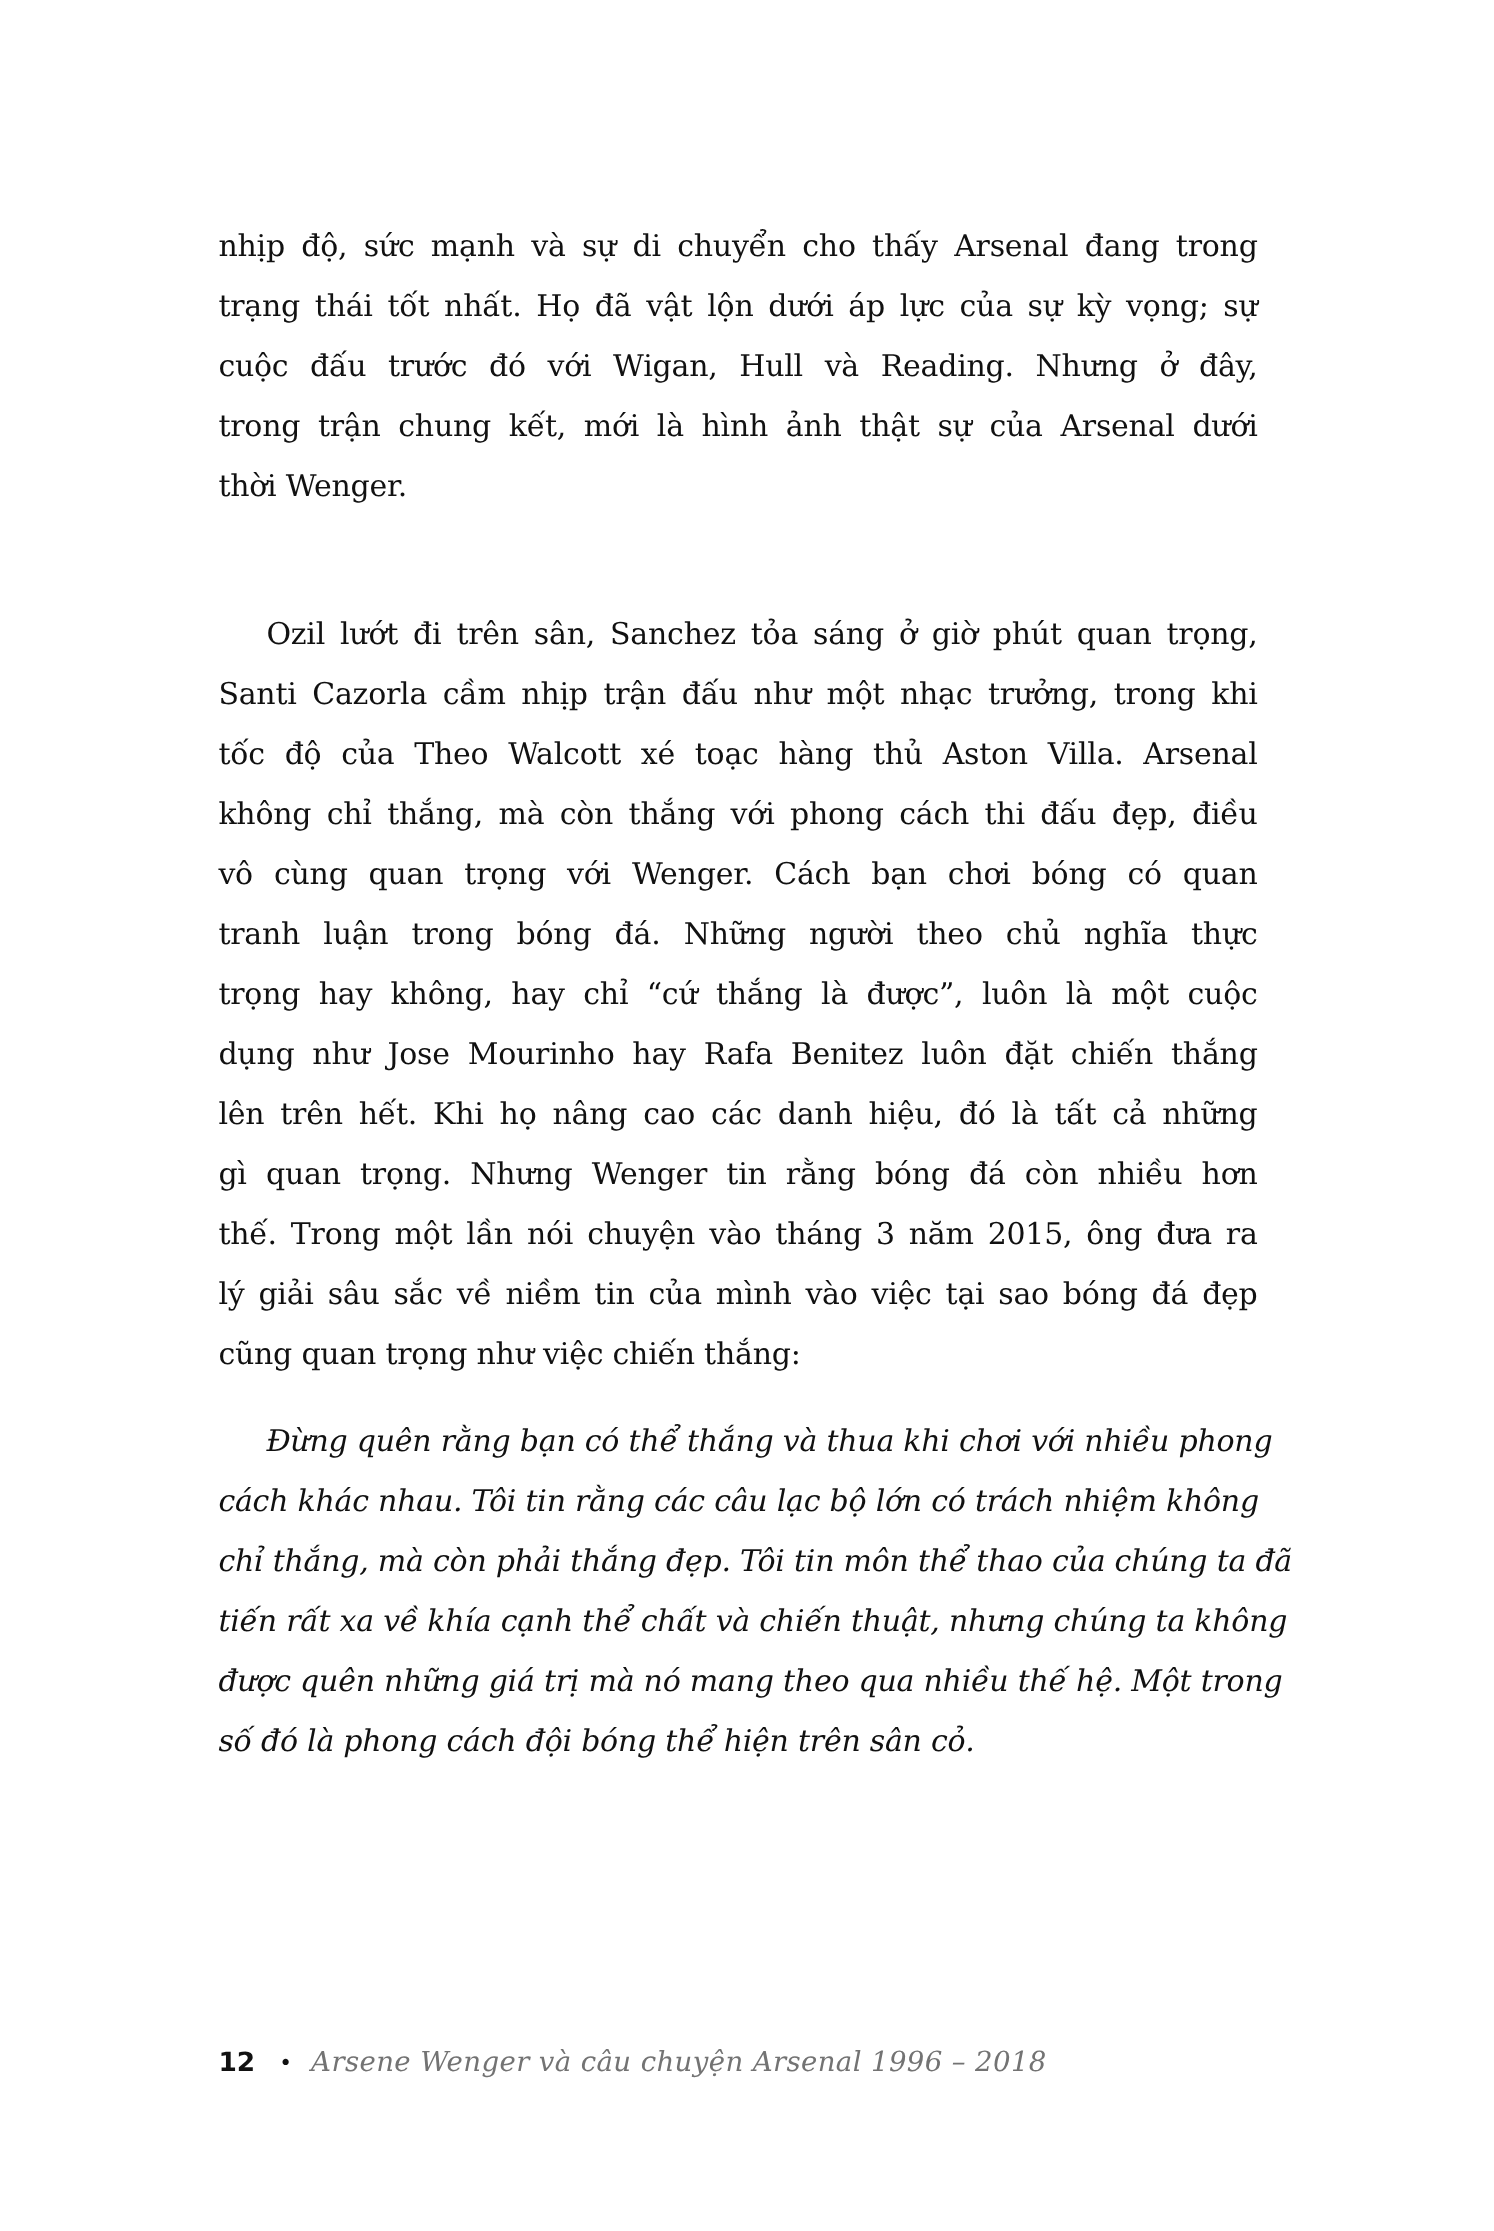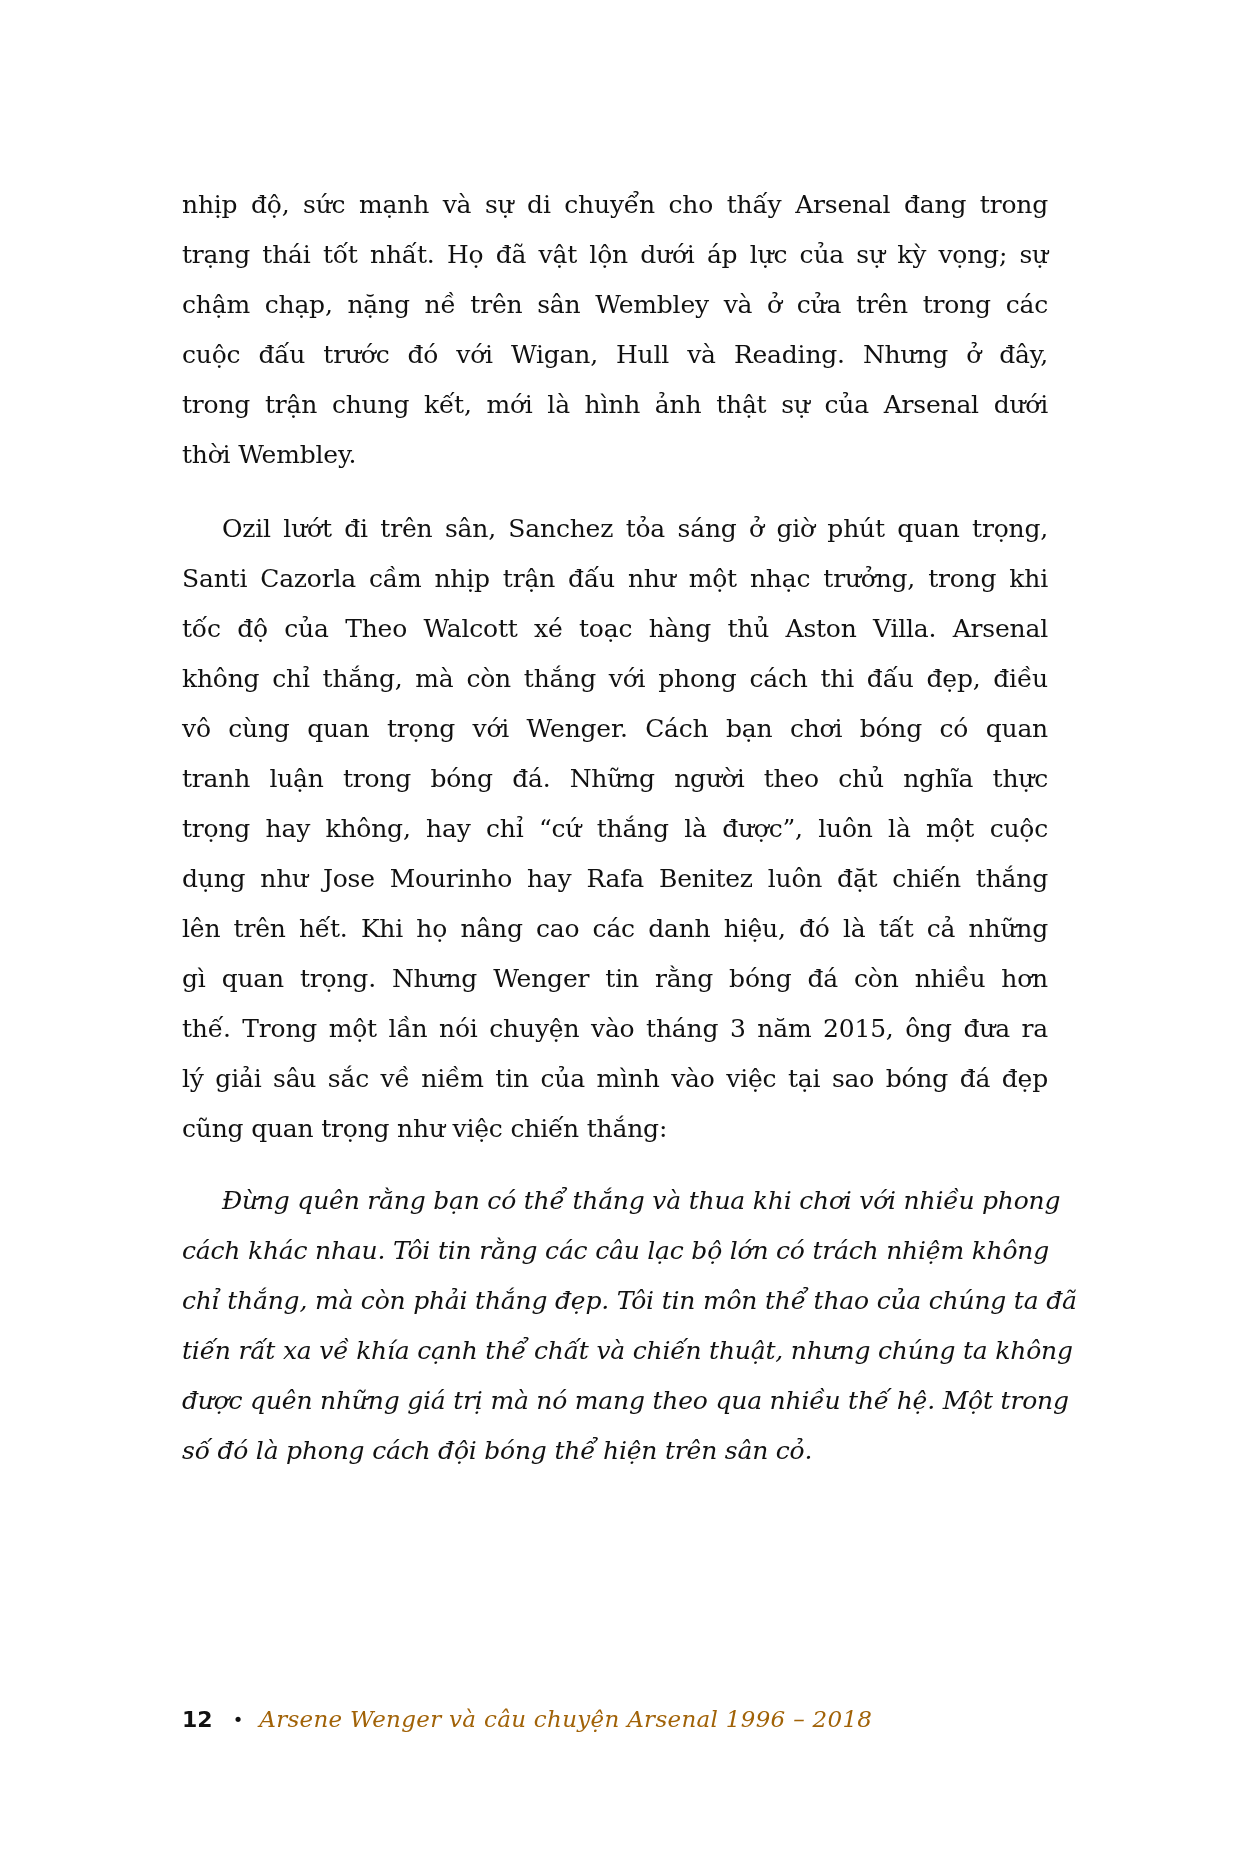--- a/index.html
+++ b/index.html
@@ -77,35 +77,34 @@
       font-size: 18px;
       margin-left: 20px;
       margin-right: 16px;
       color: #111111;
     }
     .footer .running-title {
       font-family: "DejaVu Serif", "Liberation Serif", serif;
       font-style: italic;
       font-size: 23px;
       letter-spacing: 0.3px;
-      color: #a16207;
+      color: #737373;
     }
   </style>
 </head>
 <body>
 
 <div class="page">
 
   <p id="p1" class="para">
     <span class="line">nhịp độ, sức mạnh và sự di chuyển cho thấy Arsenal đang trong</span>
     <span class="line">trạng thái tốt nhất. Họ đã vật lộn dưới áp lực của sự kỳ vọng; sự</span>
-    <span class="line">chậm chạp, nặng nề trên sân Wembley và ở cửa trên trong các</span>
     <span class="line">cuộc đấu trước đó với Wigan, Hull và Reading. Nhưng ở đây,</span>
     <span class="line">trong trận chung kết, mới là hình ảnh thật sự của Arsenal dưới</span>
-    <span class="line last">thời Wembley.</span>
+    <span class="line last">thời Wenger.</span>
   </p>
 
   <p id="p2" class="para">
     <span class="line indent">Ozil lướt đi trên sân, Sanchez tỏa sáng ở giờ phút quan trọng,</span>
     <span class="line">Santi Cazorla cầm nhịp trận đấu như một nhạc trưởng, trong khi</span>
     <span class="line">tốc độ của Theo Walcott xé toạc hàng thủ Aston Villa. Arsenal</span>
     <span class="line">không chỉ thắng, mà còn thắng với phong cách thi đấu đẹp, điều</span>
     <span class="line">vô cùng quan trọng với Wenger. Cách bạn chơi bóng có quan</span>
     <span class="line">tranh luận trong bóng đá. Những người theo chủ nghĩa thực</span>
     <span class="line">trọng hay không, hay chỉ “cứ thắng là được”, luôn là một cuộc</span>

